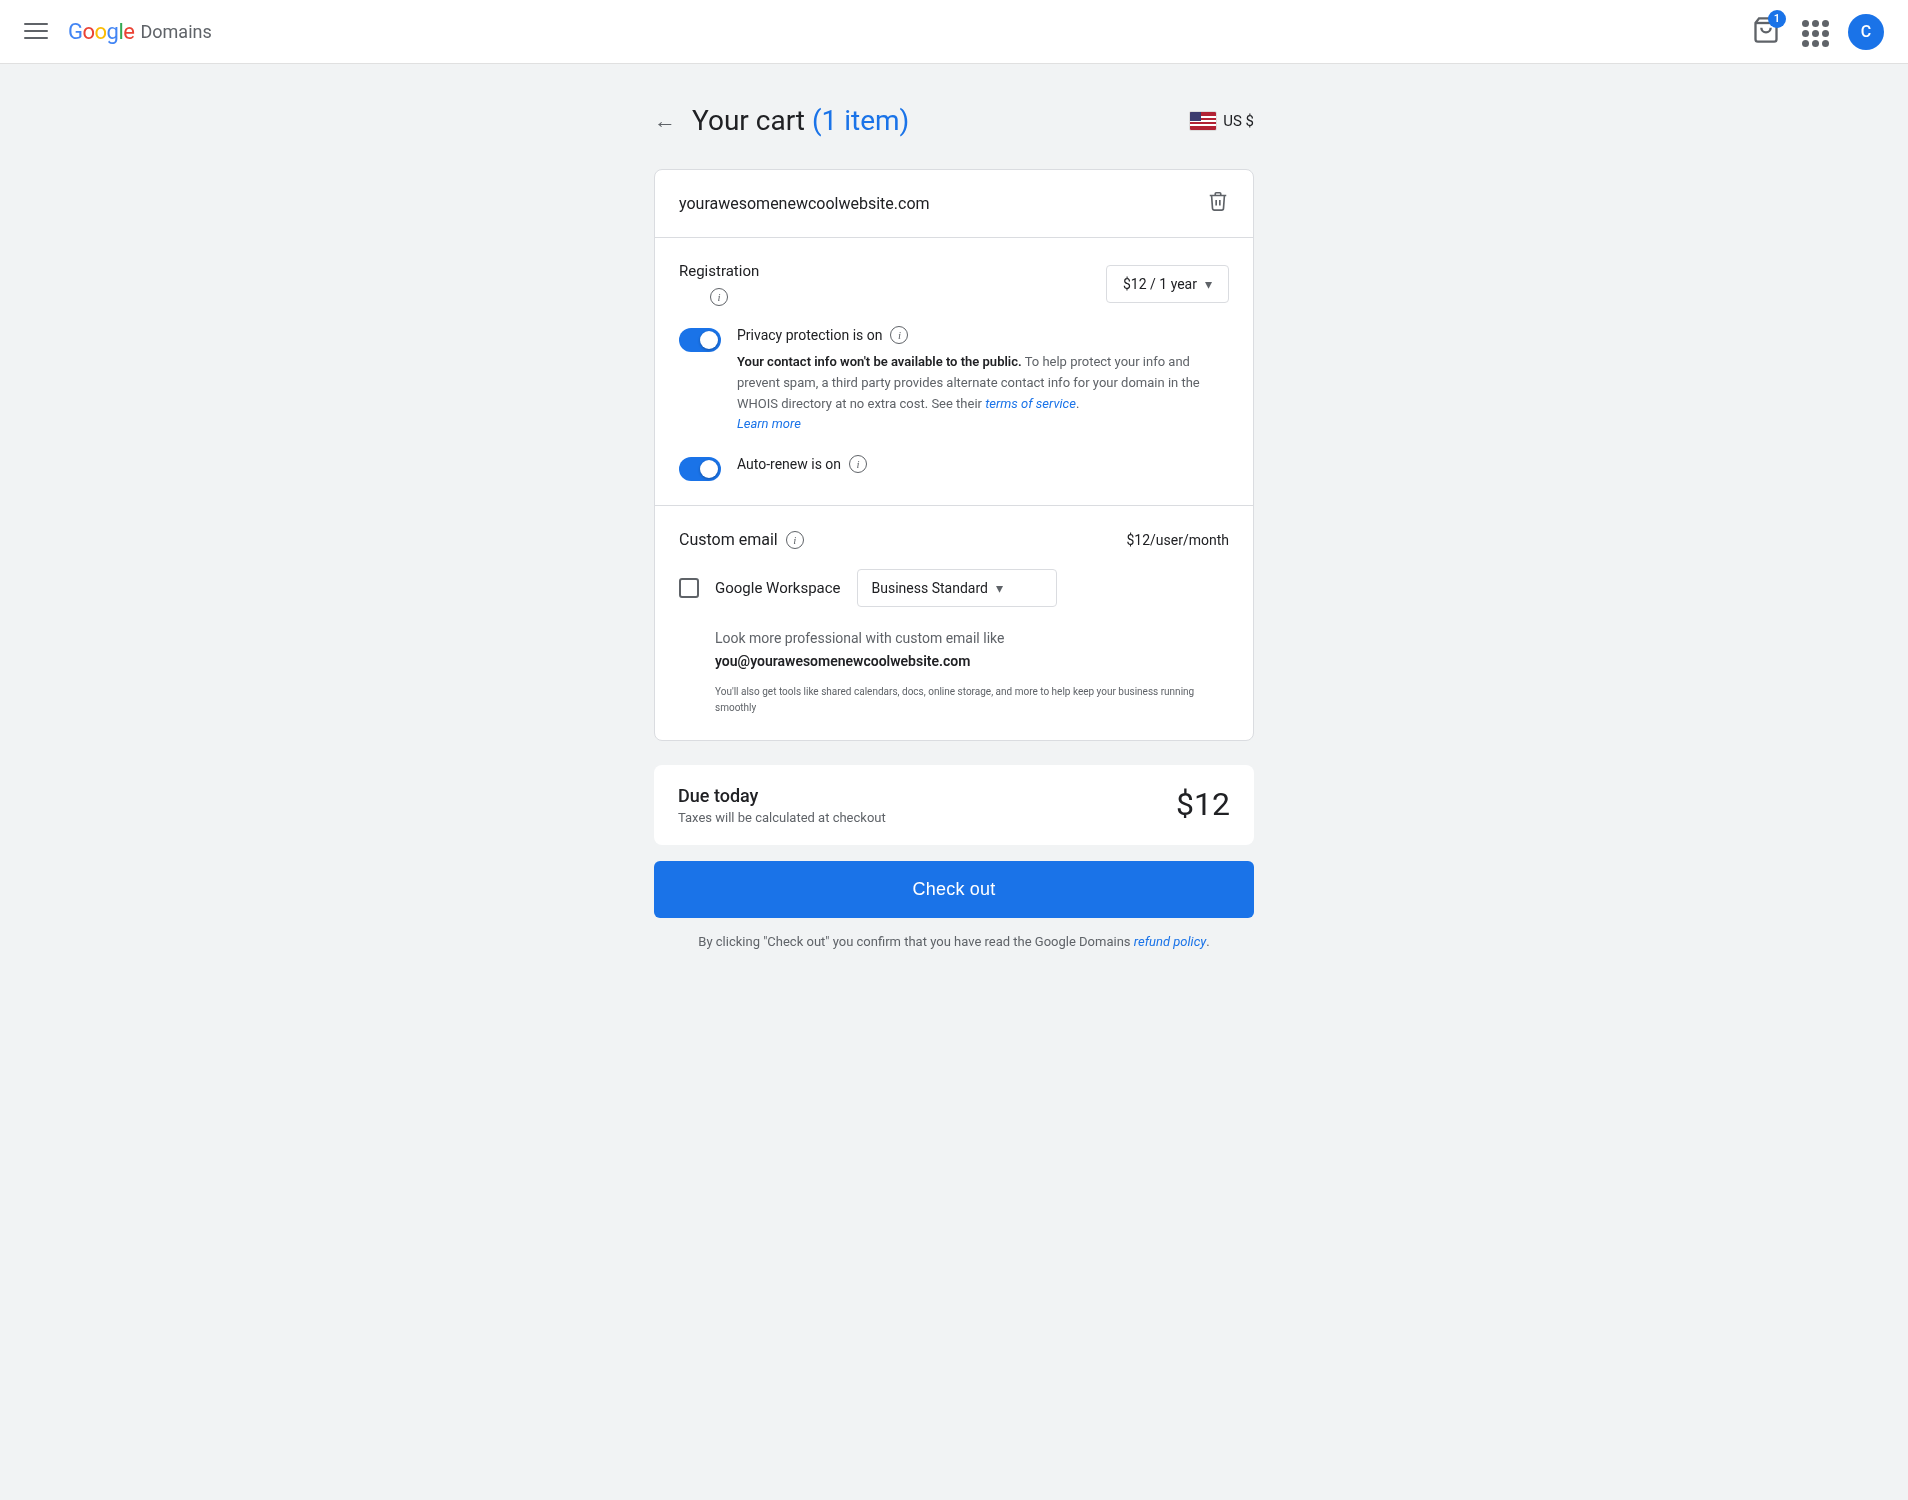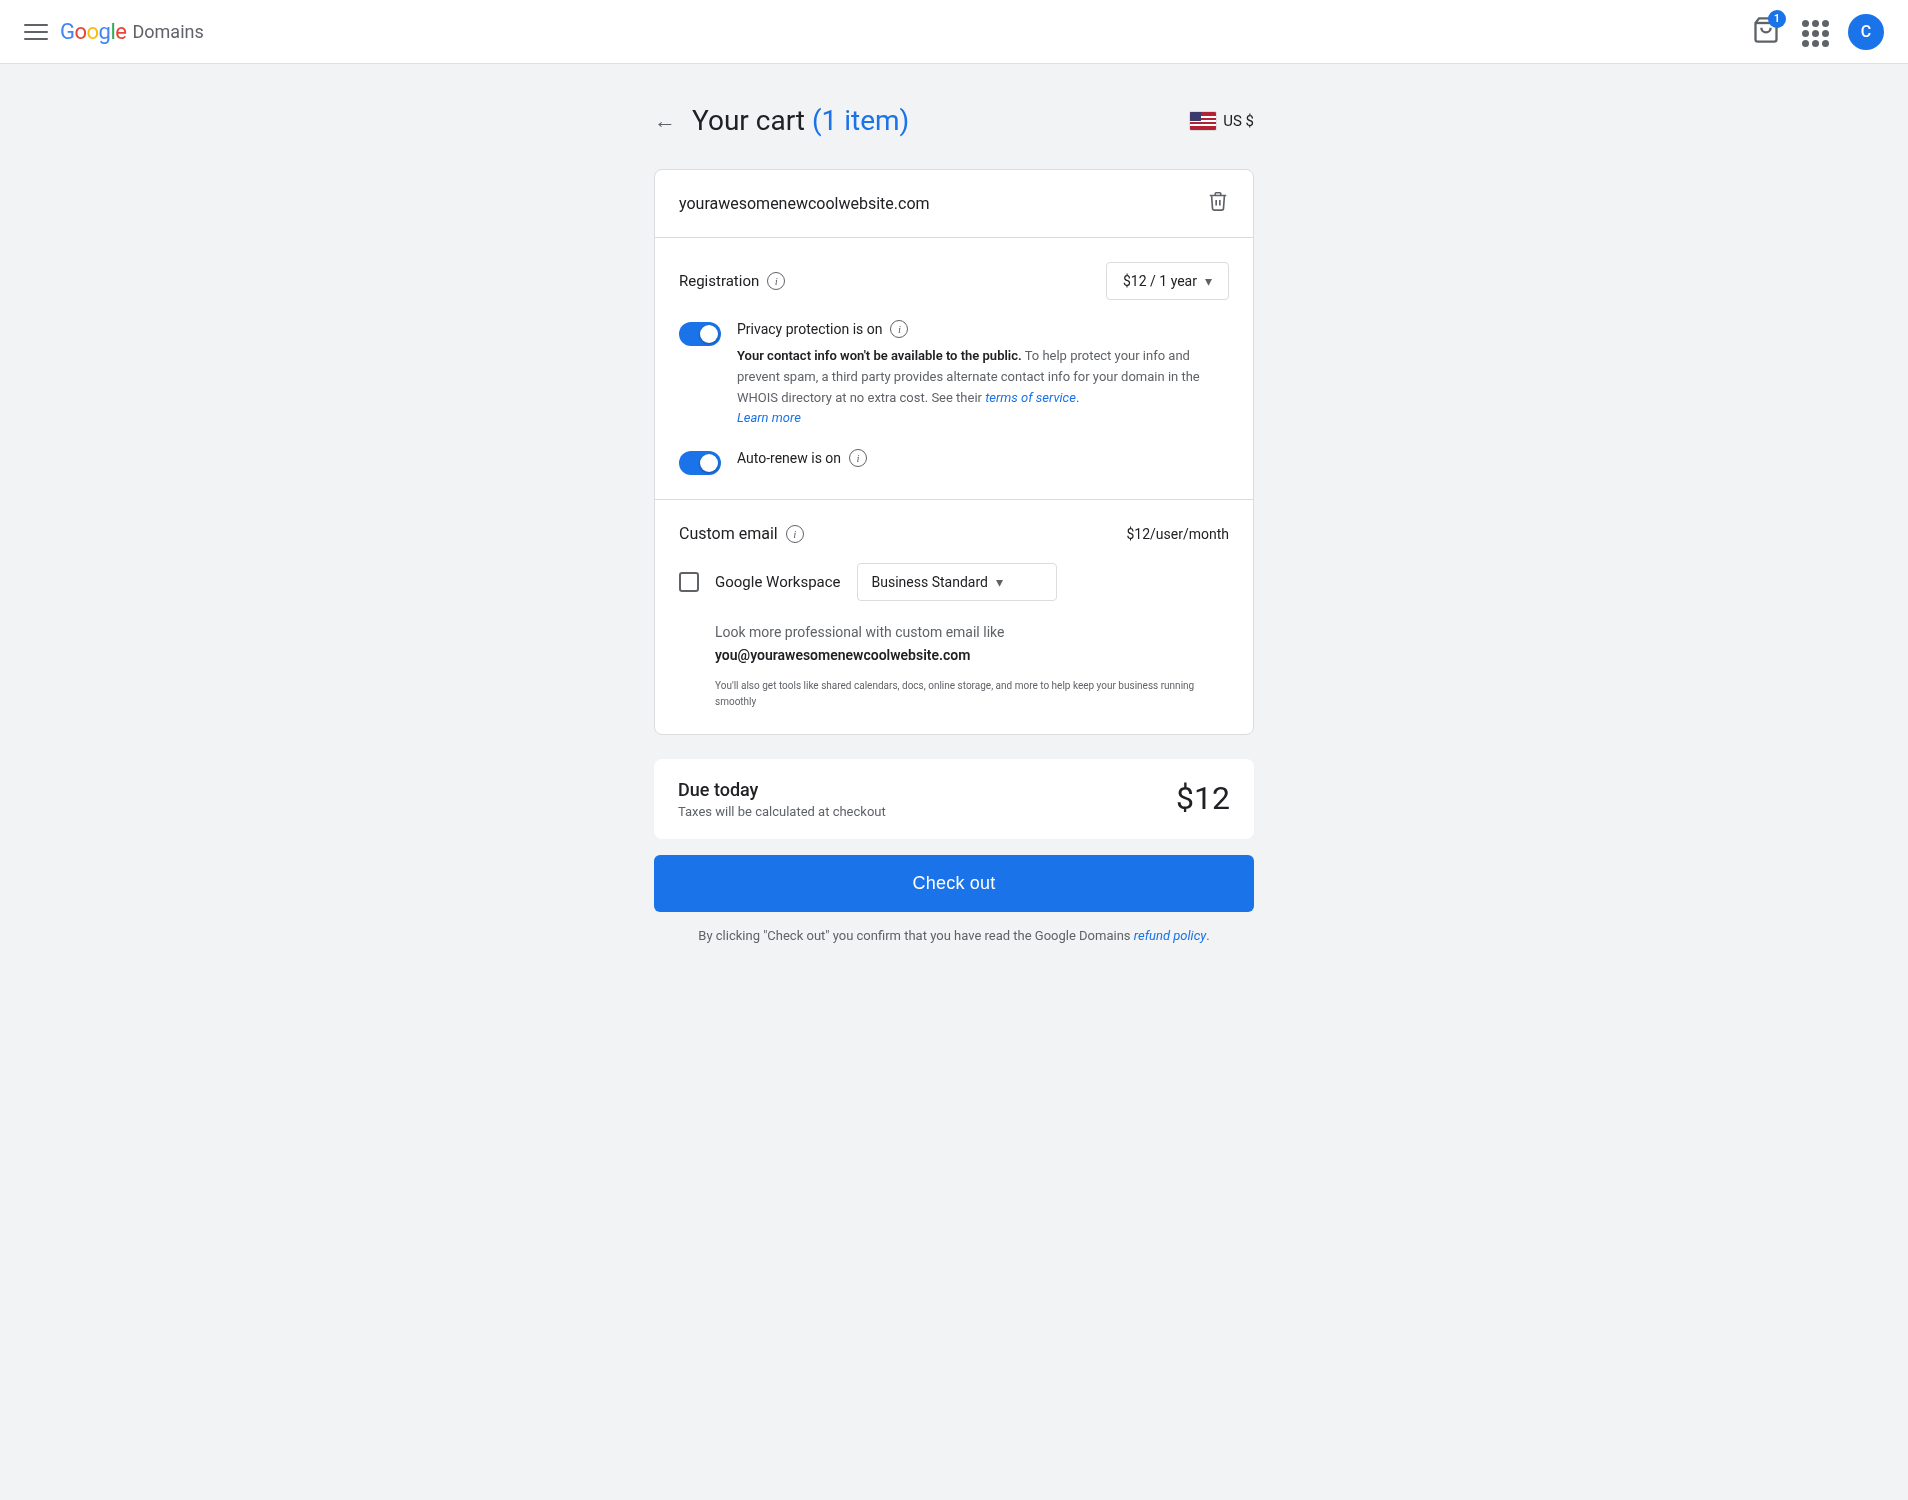--- a/index.html
+++ b/index.html
@@ -15,22 +15,22 @@
       background: #fff;
       border-bottom: 1px solid #e0e0e0;
       display: flex;
       align-items: center;
       padding: 0 24px;
       height: 64px;
       position: relative;
     }
     .header-left {
       display: flex;
-      align-items: center;
-      gap: 12px;
+      align-items: flex-start;
+      gap: 20px;
     }
     .hamburger-icon {
       width: 24px;
       height: 24px;
       display: flex;
       flex-direction: column;
       justify-content: center;
       gap: 5px;
       cursor: pointer;
     }
@@ -225,20 +225,21 @@
       align-items: center;
       justify-content: space-between;
       margin-bottom: 20px;
     }
     .section-title {
       display: flex;
       align-items: center;
       gap: 8px;
       font-size: 15px;
       color: #202124;
+      flex-direction: column;
     }
     .help-icon {
       width: 18px;
       height: 18px;
       border-radius: 50%;
       border: 1.5px solid #5f6368;
       display: flex;
       align-items: center;
       justify-content: center;
       font-size: 11px;

